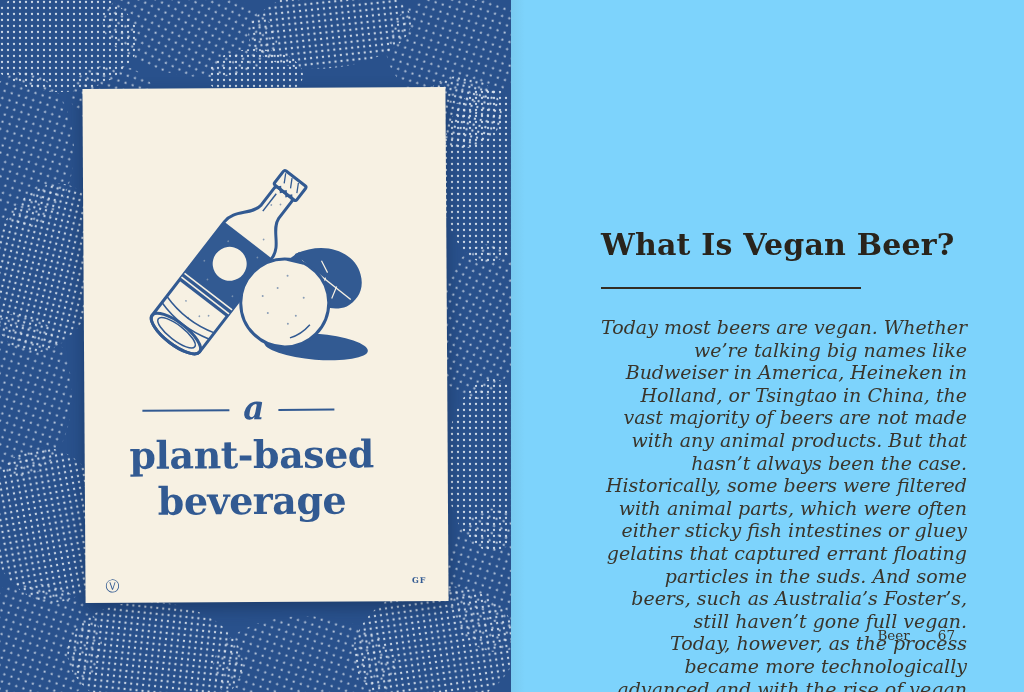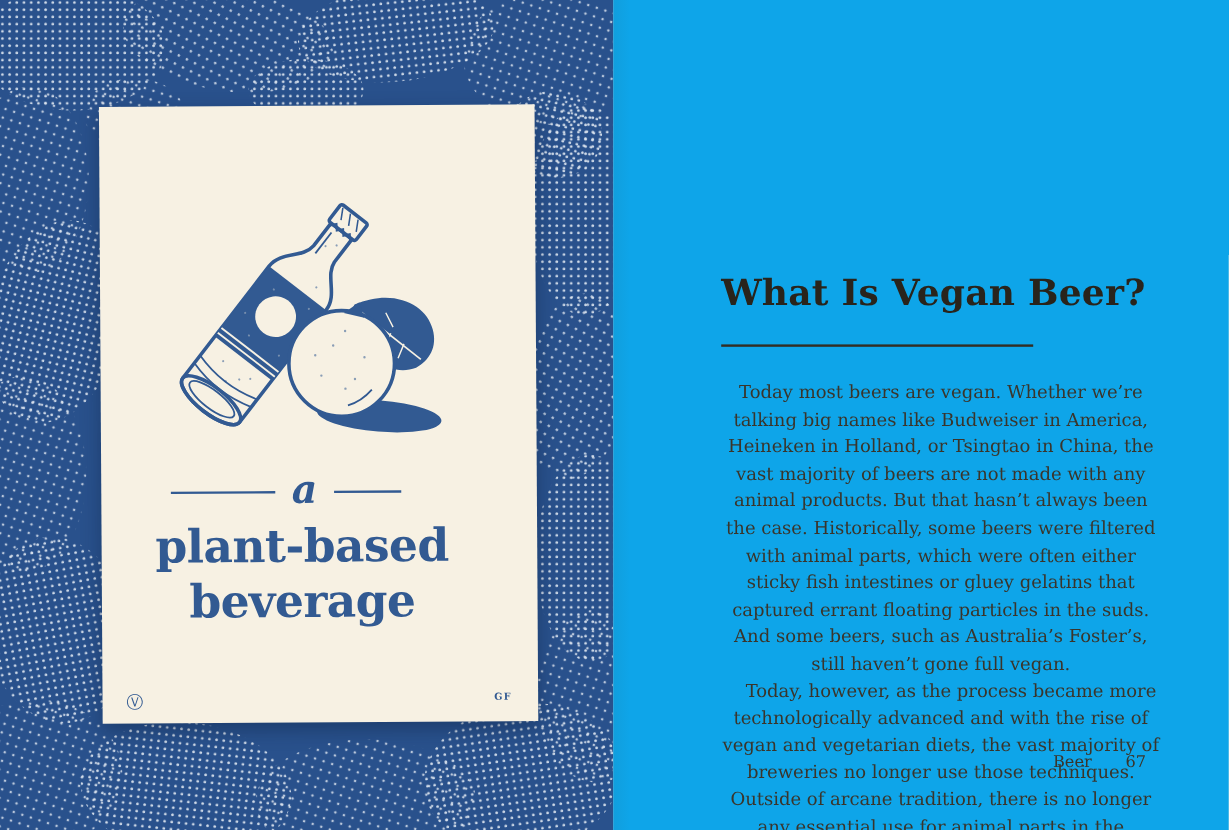--- a/index.html
+++ b/index.html
@@ -28,32 +28,32 @@
   .divider .dl2{width:58px;}
   .divider .a-word{
     font-style:italic;font-size:33px;line-height:1;padding:0 14px 6px 14px;font-weight:600;
   }
   .poster-title{font-weight:700;font-size:38px;line-height:46px;letter-spacing:-0.5px;}
 
   .vegan-mark{position:absolute;left:20px;bottom:10px;font-size:14px;color:#325a92;line-height:1;}
   .gf-mark{position:absolute;right:22px;bottom:17px;font-size:8px;font-weight:700;letter-spacing:1px;color:#325a92;line-height:1;margin-top:32px;}
 
   
-  .right-page{position:relative;width:513px;height:692px;background:#0ea5e9;flex:none;}
+  .right-page{position:relative;width:513px;height:692px;background:#7dd3fc;flex:none;}
   .right-page::before{
     content:"";position:absolute;left:0;top:0;bottom:0;width:14px;
     background:linear-gradient(90deg,rgba(60,50,30,.06),rgba(60,50,30,0));
   }
   .article{position:absolute;left:90px;top:228px;width:366px;}
   .article h1{
     margin:0;font-size:30px;line-height:33px;font-weight:700;color:#29241c;letter-spacing:.2px;
   }
   .rule{width:260px;height:2px;background:#332d23;margin-top:26px;margin-bottom:27px;}
   .article p{
-    margin:0;font-size:15px;line-height:22.6px;color:#3a352b;text-align:center;
+    margin:0;font-size:19px;line-height:22.6px;color:#3a352b;text-align:right;font-style:italic;
   }
   .article p + p{text-indent:17px;}
 
   .footer{
     position:absolute;top:627px;right:69px;display:flex;align-items:baseline;gap:28px;
     font-size:13.5px;color:#3a352b;
   }
   .footer .page-num{font-weight:400;}
 </style>
 </head>

